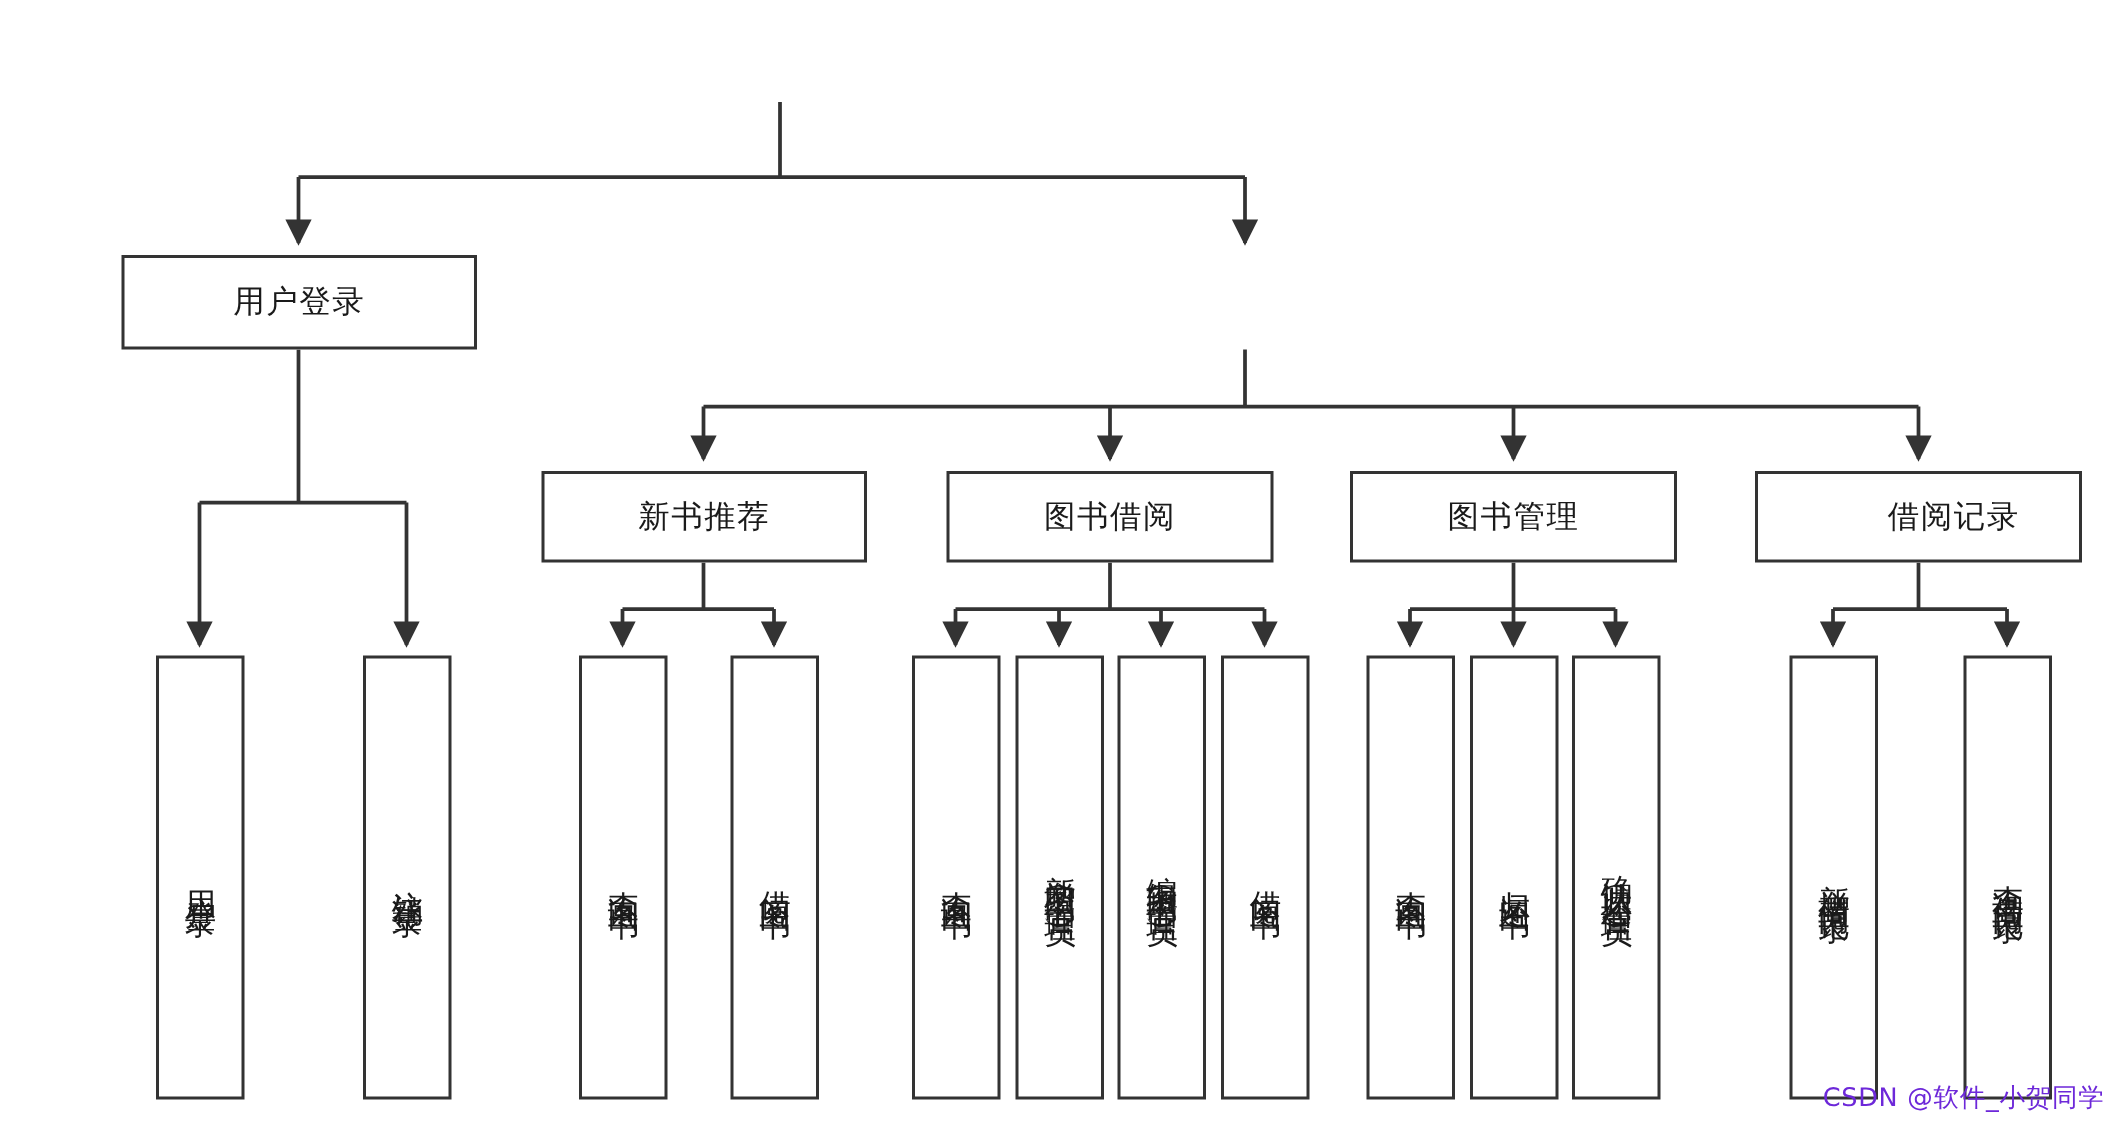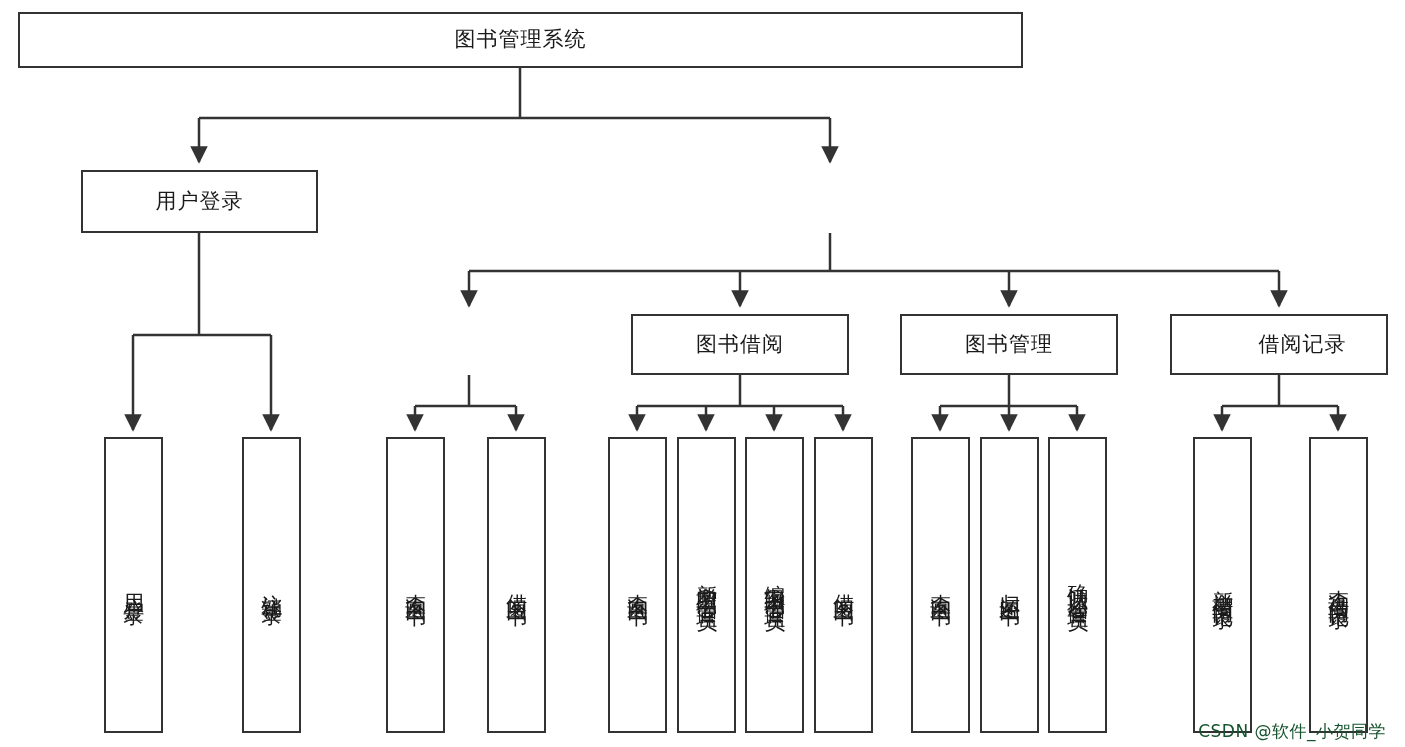--- a/index.html
+++ b/index.html
@@ -51,24 +51,24 @@
     align-items: center;
     justify-content: center;
   }
   .node-label {
     display: block;
     text-align: center;
     white-space: nowrap;
   }
   .watermark {
     position: absolute;
-    right: 19px;
+    right: 2px;
     bottom: 4px;
     font-size: 17px;
-    color: #14532d;
+    color: #6d28d9;
     white-space: nowrap;
     letter-spacing: 0.5px;
   }
 </style>
 </head>
 <body>
 
 <div id="diagram-root">
 
   <svg class="edge-layer" viewBox="0 0 1405 747" xmlns="http://www.w3.org/2000/svg">
@@ -116,29 +116,29 @@
       <path d="M 1009 406 L 1009 430" marker-end="url(#arrow)"></path>
       <path d="M 1077 406 L 1077 430" marker-end="url(#arrow)"></path>
 
       <path d="M 1279 375 L 1279 406"></path>
       <path d="M 1222 406 L 1338 406"></path>
       <path d="M 1222 406 L 1222 430" marker-end="url(#arrow)"></path>
       <path d="M 1338 406 L 1338 430" marker-end="url(#arrow)"></path>
     </g>
   </svg>
 
-  <div class="node horiz" style="left:18px; top:12px; width:1005px; height:56px;">
-    <span class="node-label">图书管理系统</span>
-  </div>
 
   <div class="node horiz" style="left:81px; top:170px; width:237px; height:63px;">
     <span class="node-label">用户登录</span>
   </div>
 
 
+  <div class="node horiz" style="left:361px; top:314px; width:217px; height:61px;">
+    <span class="node-label">新书推荐</span>
+  </div>
 
   <div class="node horiz" style="left:631px; top:314px; width:218px; height:61px;">
     <span class="node-label">图书借阅</span>
   </div>
 
   <div class="node horiz" style="left:900px; top:314px; width:218px; height:61px;">
     <span class="node-label">图书管理</span>
   </div>
 
   <div class="node horiz" style="left:1170px; top:314px; width:218px; height:61px;padding-left:47px;">

